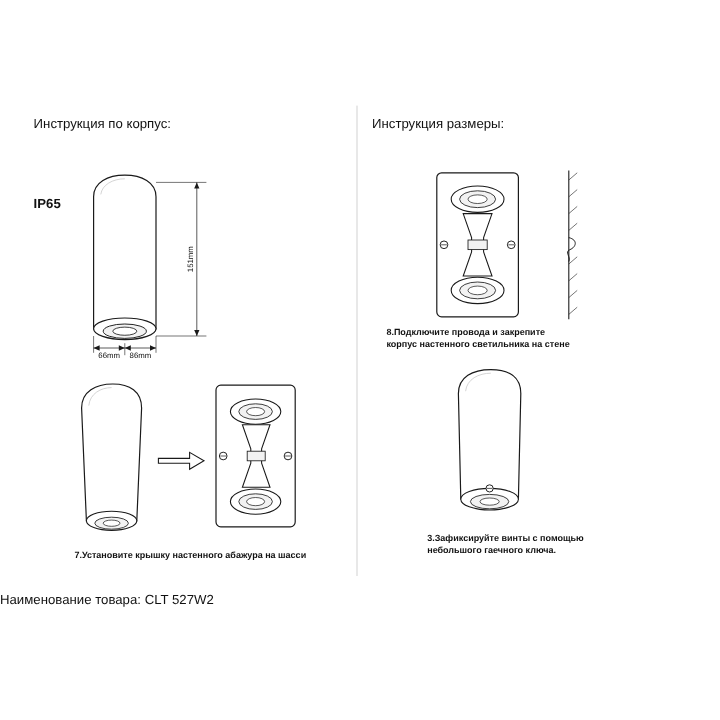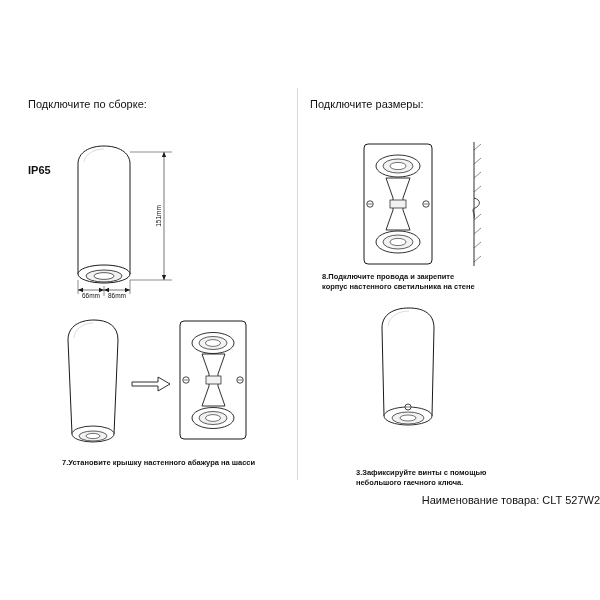--- a/index.html
+++ b/index.html
@@ -48,27 +48,27 @@
   .caption {
     position: absolute;
     font-size: 7.5px;
     font-weight: bold;
     color: #111;
     line-height: 1.35;
     white-space: pre-line;
   }
   .cap-1 { left: 322px; top: 272px; }
   .cap-2 { left: 62px; top: 458px; }
-  .cap-3 { left: 356px; top: 444px; margin-top: 24px; }
+  .cap-3 { left: 356px; top: 444px; }
   .product-line {
     position: absolute;
     left: 0;
     top: 494px;
     width: 600px;
-    text-align: right;
+    text-align: left;
     font-size: 11px;
     color: #111;
   }
   svg { display: block; }
   .fig {
     position: absolute;
   }
   .dim-text {
     font-size: 6.5px;
     font-family: "Liberation Sans", sans-serif;
@@ -80,23 +80,23 @@
     fill: #111;
   }
 </style>
 </head>
 <body>
 
 <div class="page">
 
   <div class="divider"></div>
 
-  <div class="heading heading-left">Подключите по сборке:</div>
+  <div class="heading heading-left">Инструкция по корпус:</div>
   <div class="ip-label">IP65</div>
-  <div class="heading heading-right">Подключите размеры:</div>
+  <div class="heading heading-right">Инструкция размеры:</div>
 
   <div class="fig" style="left:60px; top:140px;">
     <svg width="140" height="170" viewBox="0 0 140 170">
 
       <path d="M18 24 C18 12, 30 6, 44 6 C58 6, 70 12, 70 24 L70 134 L18 134 Z" fill="#ffffff" stroke="#1a1a1a" stroke-width="1"></path>
 
       <ellipse cx="44" cy="134" rx="26" ry="9" fill="#ffffff" stroke="#1a1a1a" stroke-width="1"></ellipse>
       <ellipse cx="44" cy="136" rx="18" ry="6" fill="#f2f2f2" stroke="#1a1a1a" stroke-width="0.8"></ellipse>
       <ellipse cx="44" cy="136" rx="10" ry="3.4" fill="#ffffff" stroke="#1a1a1a" stroke-width="0.7"></ellipse>
 

